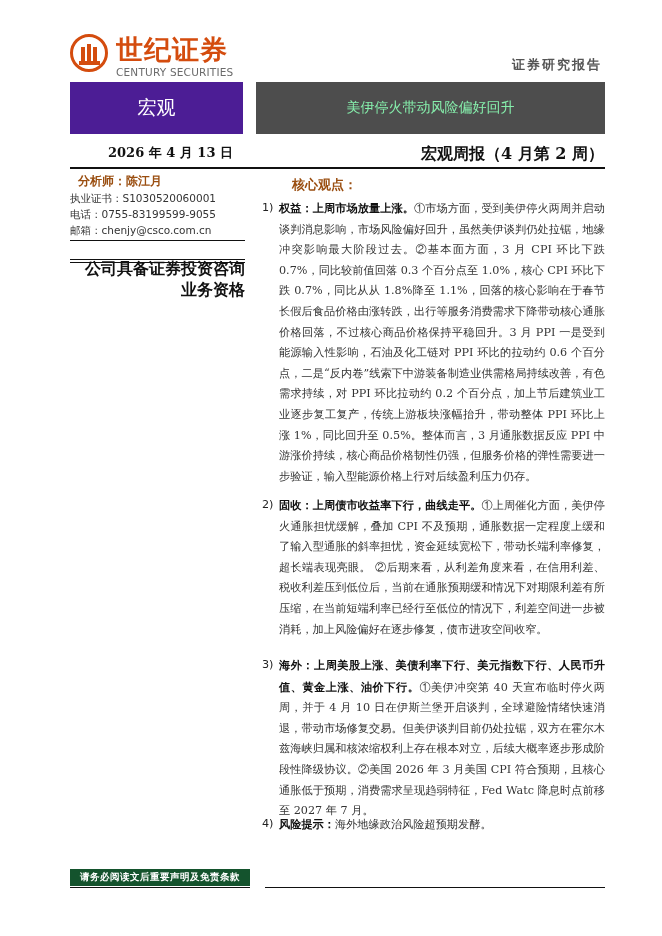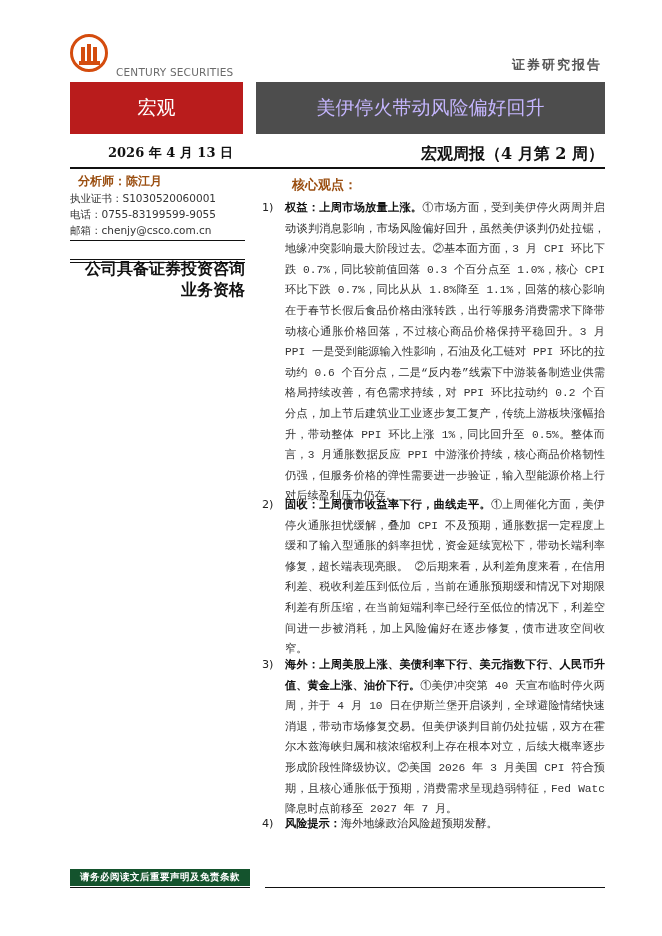--- a/index.html
+++ b/index.html
@@ -13,25 +13,25 @@
                box-sizing:border-box; background:#fff; }
   #logo-mark .bar { position:absolute; background:#d44c0e; }
   #logo-cn { left:46px; top:-2px; font-family:"DejaVu Sans","Liberation Sans",sans-serif; font-weight:bold;
              font-size:27px; color:#d44c0e; letter-spacing:1px; white-space:nowrap; }
   #logo-en { left:46px; top:32px; font-family:"DejaVu Sans","Liberation Sans",sans-serif;
              font-size:10.5px; color:#6b6b6b; letter-spacing:0.2px; white-space:nowrap; }
 
   #report-type { right:60px; top:56px; font-size:13px; color:#555; letter-spacing:2px;font-weight:bold; }
 
   
-  #banner-left { left:70px; top:82px; width:173px; height:52px; background:#b91c1c;
+  #banner-left { left:70px; top:82px; width:173px; height:52px; background:#4c1d95;
                  color:#fff; font-family:"DejaVu Sans","Liberation Sans",sans-serif; font-size:19px;
                  display:flex; align-items:center; justify-content:center; }
   #banner-right { left:256px; top:82px; width:349px; height:52px; background:#4d4d4d;
-                  color:#c4b5fd; font-family:"DejaVu Sans","Liberation Sans",sans-serif; font-size:19px;
+                  color:#86efac; font-family:"DejaVu Sans","Liberation Sans",sans-serif; font-size:14px;
                   display:flex; align-items:center; justify-content:center; }
 
   #date { left:108px; top:144px; font-size:13px; font-weight:bold; color:#111; }
   #report-series { right:58px; top:144px; font-size:16px; font-weight:bold; color:#111; }
   #rule-top { left:70px; top:167px; width:535px; height:2px; background:#111; }
 
   
   #analyst { left:78px; top:173px; font-size:12px; font-weight:bold; color:#9a4e10;
              font-family:"DejaVu Sans","Liberation Sans",sans-serif; }
   .contact { left:70px; font-size:10.5px; color:#333; font-family:"DejaVu Sans","Liberation Sans",sans-serif; }
@@ -40,21 +40,21 @@
   #email { top:224px; }
   #rule-qual-top { left:70px; top:240px; width:175px; height:1px; background:#111; }
   #qualification { left:70px; top:243px; width:175px; text-align:right; font-size:16px; font-weight:bold; color:#111;margin-top:16px; }
   #rule-qual-bot1 { left:70px; top:259px; width:175px; height:1px; background:#111; }
   #rule-qual-bot2 { left:70px; top:262px; width:175px; height:1px; background:#111; }
 
   
   #core-title { left:292px; top:176px; font-size:13px; font-weight:bold; color:#9a4e10; }
   .point { left:262px; width:343px; font-size:11.2px; line-height:20.6px; color:#333; }
   .point .num { position:absolute; left:0; top:0; font-family:"DejaVu Sans","Liberation Sans",sans-serif; color:#222; }
-  .point .body { margin-left:23px; text-align:justify;font-family:Liberation Mono, monospace; }
+  .point .body { margin-left:17px; text-align:justify; }
   .point .lead { font-weight:bold; color:#111; }
   #point-1 { top:198px; }
   #point-2 { top:495px; }
   #point-3 { top:655px; }
   #point-4 { top:814px; }
 
   
   #footer-box { left:70px; top:869px; width:180px; height:17px; background:#14532d; color:#fff;
                 font-size:9.5px; font-weight:bold; display:flex; align-items:center; justify-content:center; letter-spacing:0.5px; }
   #footer-rule-left { left:70px; top:887px; width:180px; height:1px; background:#111; }
@@ -63,20 +63,21 @@
 </head>
 <body>
 
 <div id="logo" class="abs">
   <div id="logo-mark" class="abs">
     <span class="bar" style="left:8px;top:10px;width:4px;height:15px;"></span>
     <span class="bar" style="left:14px;top:7px;width:4px;height:18px;"></span>
     <span class="bar" style="left:20px;top:10px;width:4px;height:15px;"></span>
     <span class="bar" style="left:6px;top:24px;width:21px;height:4px;"></span>
   </div>
+  <div id="logo-cn" class="abs">世纪证券</div>
   <div id="logo-en" class="abs">CENTURY SECURITIES</div>
 </div>
 
 <div id="report-type" class="abs">证券研究报告</div>
 
 <div id="banner-left" class="abs">宏观</div>
 <div id="banner-right" class="abs">美伊停火带动风险偏好回升</div>
 
 <div id="date" class="abs">2026 年 4 月 13 日</div>
 <div id="report-series" class="abs">宏观周报（4 月第 2 周）</div>

